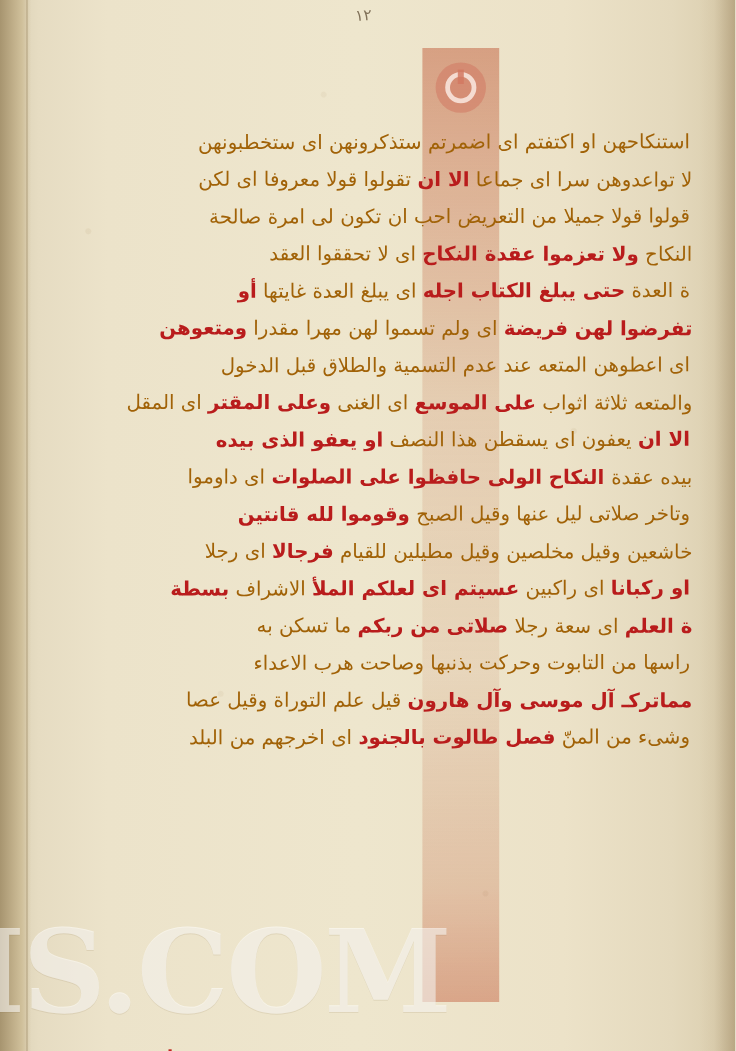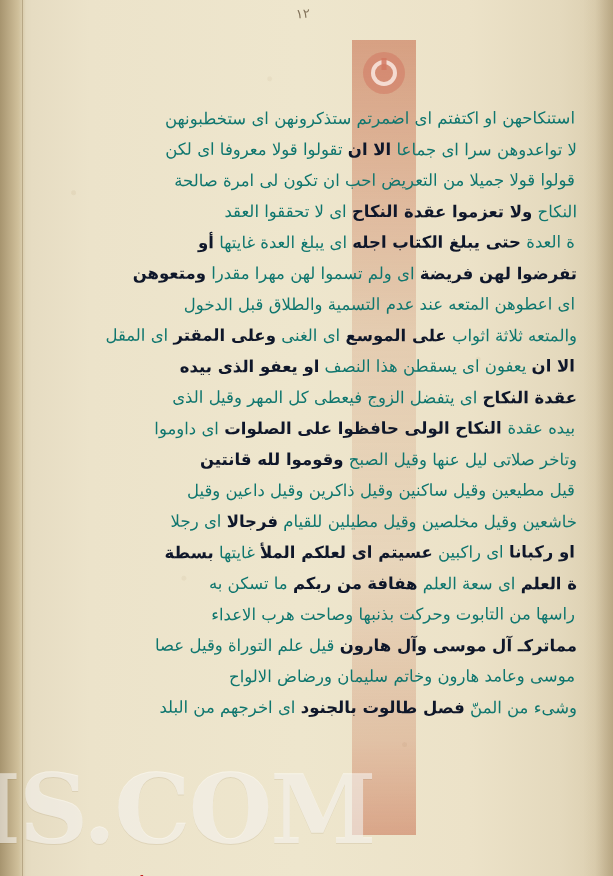--- a/index.html
+++ b/index.html
@@ -153,25 +153,25 @@
     font-size: 16.5px;
     line-height: 30px;
     color: #241c12;
     white-space: nowrap;
     letter-spacing: 0px;
     text-align: right;
     direction: rtl;
     margin-bottom: 1px;
   }
   .line .red {
-    color: #0f172a;
+    color: #b91c1c;
     font-weight: bold;
   }
   .line .blk {
-    color: #0f766e;
+    color: #a16207;
   }
   
   .line:nth-child(odd)  { transform: translateX(-1px) rotate(-0.12deg); }
   .line:nth-child(even) { transform: translateX(1px)  rotate(0.08deg); }
 
   .colophon {
     position: absolute;
     left: 0;
     right: 36px;
     top: 872px;
@@ -204,29 +204,26 @@
   <div class="text-block" id="lines-host">
       <div class="line"><span class="blk">استنكاحهن او اكتفتم</span><span class="blk"> اى اضمرتم ستذكرونهن اى ستخطبونهن</span></div>
       <div class="line"><span class="blk">لا تواعدوهن سرا اى جماعا </span><span class="red">الا ان</span><span class="blk"> تقولوا قولا معروفا اى لكن</span></div>
       <div class="line"><span class="blk">قولوا قولا جميلا من التعريض احب ان تكون لى امرة صالحة</span></div>
       <div class="line"><span class="blk">النكاح </span><span class="red">ولا تعزموا عقدة النكاح</span><span class="blk"> اى لا تحققوا العقد</span></div>
       <div class="line"><span class="blk">ة العدة </span><span class="red">حتى يبلغ الكتاب اجله</span><span class="blk"> اى يبلغ العدة غايتها </span><span class="red">أو</span></div>
       <div class="line"><span class="red">تفرضوا لهن فريضة</span><span class="blk"> اى ولم تسموا لهن مهرا مقدرا </span><span class="red">ومتعوهن</span></div>
       <div class="line"><span class="blk">اى اعطوهن المتعه عند عدم التسمية والطلاق قبل الدخول</span></div>
       <div class="line"><span class="blk">والمتعه ثلاثة اثواب </span><span class="red">على الموسع</span><span class="blk"> اى الغنى </span><span class="red">وعلى المقتر</span><span class="blk"> اى المقل</span></div>
       <div class="line"><span class="red">الا ان</span><span class="blk"> يعفون</span><span class="blk"> اى يسقطن هذا النصف </span><span class="red">او يعفو الذى بيده</span></div>
-      <div class="line"><span class="red">عقدة النكاح</span><span class="blk"> اى يتفضل الزوج فيعطى كل المهر وقيل الذى</span></div>
       <div class="line"><span class="blk">بيده عقدة</span><span class="red"> النكاح الولى </span><span class="red">حافظوا على الصلوات</span><span class="blk"> اى داوموا</span></div>
       <div class="line"><span class="blk">وتاخر صلاتى ليل عنها </span><span class="blk">وقيل الصبح </span><span class="red">وقوموا لله قانتين</span></div>
-      <div class="line"><span class="blk">قيل مطيعين وقيل ساكنين وقيل ذاكرين وقيل داعين وقيل</span></div>
       <div class="line"><span class="blk">خاشعين وقيل مخلصين وقيل مطيلين للقيام </span><span class="red">فرجالا</span><span class="blk"> اى رجلا</span></div>
-      <div class="line"><span class="red">او ركبانا</span><span class="blk"> اى راكبين </span><span class="red">عسيتم</span><span class="red"> اى لعلكم </span><span class="red">الملأ</span><span class="blk"> غايتها </span><span class="red">بسطة</span></div>
-      <div class="line"><span class="red">ة العلم</span><span class="blk"> اى سعة العلم </span><span class="red">هفافة</span><span class="blk"> </span><span class="red">من ربكم</span><span class="blk"> ما تسكن به</span></div>
+      <div class="line"><span class="red">او ركبانا</span><span class="blk"> اى راكبين </span><span class="red">عسيتم</span><span class="red"> اى لعلكم </span><span class="red">الملأ</span><span class="blk"> الاشراف </span><span class="red">بسطة</span></div>
+      <div class="line"><span class="red">ة العلم</span><span class="blk"> اى سعة رجلا </span><span class="red">صلاتى</span><span class="blk"> </span><span class="red">من ربكم</span><span class="blk"> ما تسكن به</span></div>
       <div class="line"><span class="blk">راسها من التابوت وحركت بذنبها وصاحت هرب الاعداء</span></div>
       <div class="line"><span class="red">مماتركـ آل موسى وآل هارون</span><span class="blk"> قيل علم التوراة وقيل عصا</span></div>
-      <div class="line"><span class="blk">موسى وعامد هارون وخاتم سليمان ورضاض الالواح</span></div>
       <div class="line"><span class="blk">وشىء من المنّ </span><span class="red">فصل طالوت بالجنود</span><span class="blk"> اى اخرجهم من البلد</span></div>
     </div>
 
   <div class="colophon">اغترف</div>
 
   <div class="wm-text">IS.COM</div>
 </div>
 
 </body></html>

